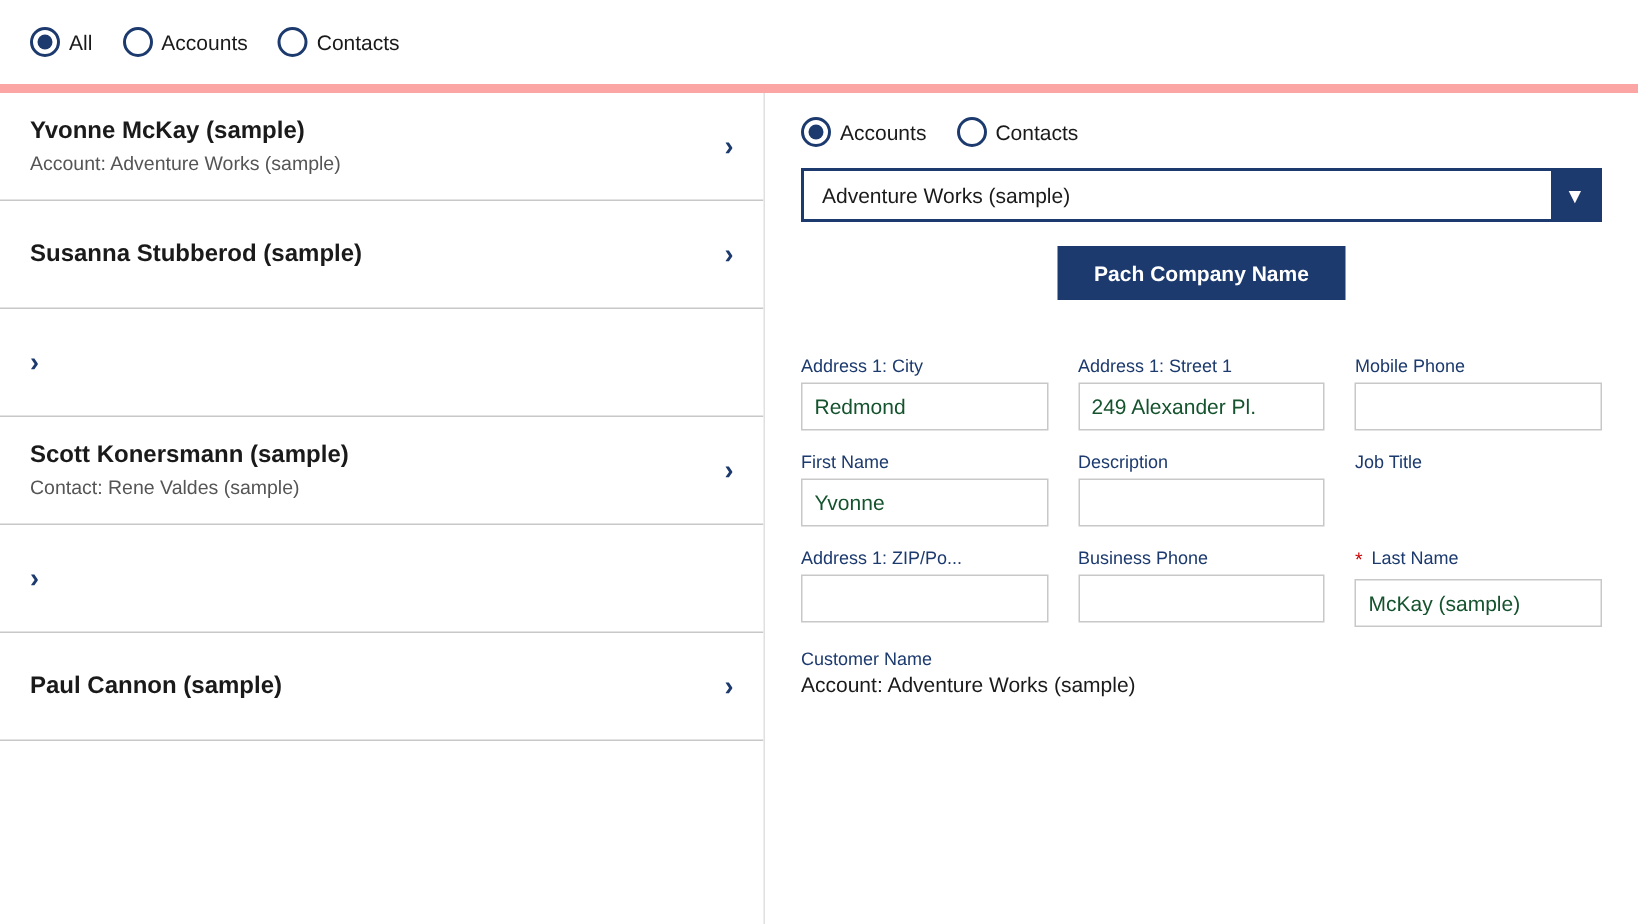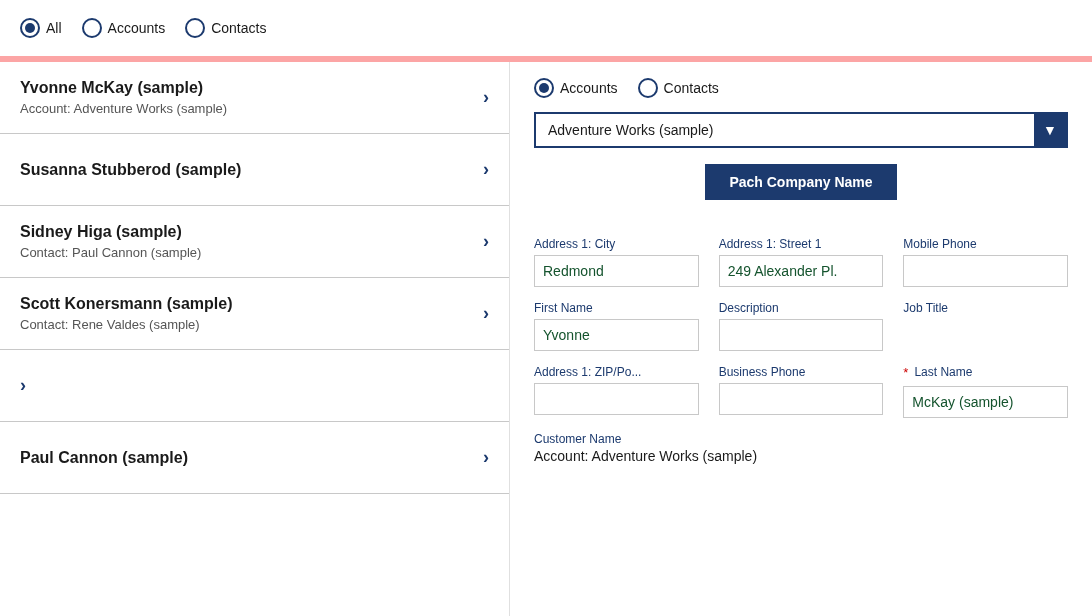--- a/index.html
+++ b/index.html
@@ -238,24 +238,20 @@
       <span class="chevron-right">›</span>
     </div>
       <div class="list-item">
       <div class="list-item-content">
         <span class="list-item-name">Susanna Stubberod (sample)</span>
 
       </div>
       <span class="chevron-right">›</span>
     </div>
       <div class="list-item">
-      <div class="list-item-content">
-        <span class="list-item-name">Sidney Higa (sample)</span>
-        <span class="list-item-sub">Contact: Paul Cannon (sample)</span>
-      </div>
       <span class="chevron-right">›</span>
     </div>
       <div class="list-item">
       <div class="list-item-content">
         <span class="list-item-name">Scott Konersmann (sample)</span>
         <span class="list-item-sub">Contact: Rene Valdes (sample)</span>
       </div>
       <span class="chevron-right">›</span>
     </div>
       <div class="list-item">

